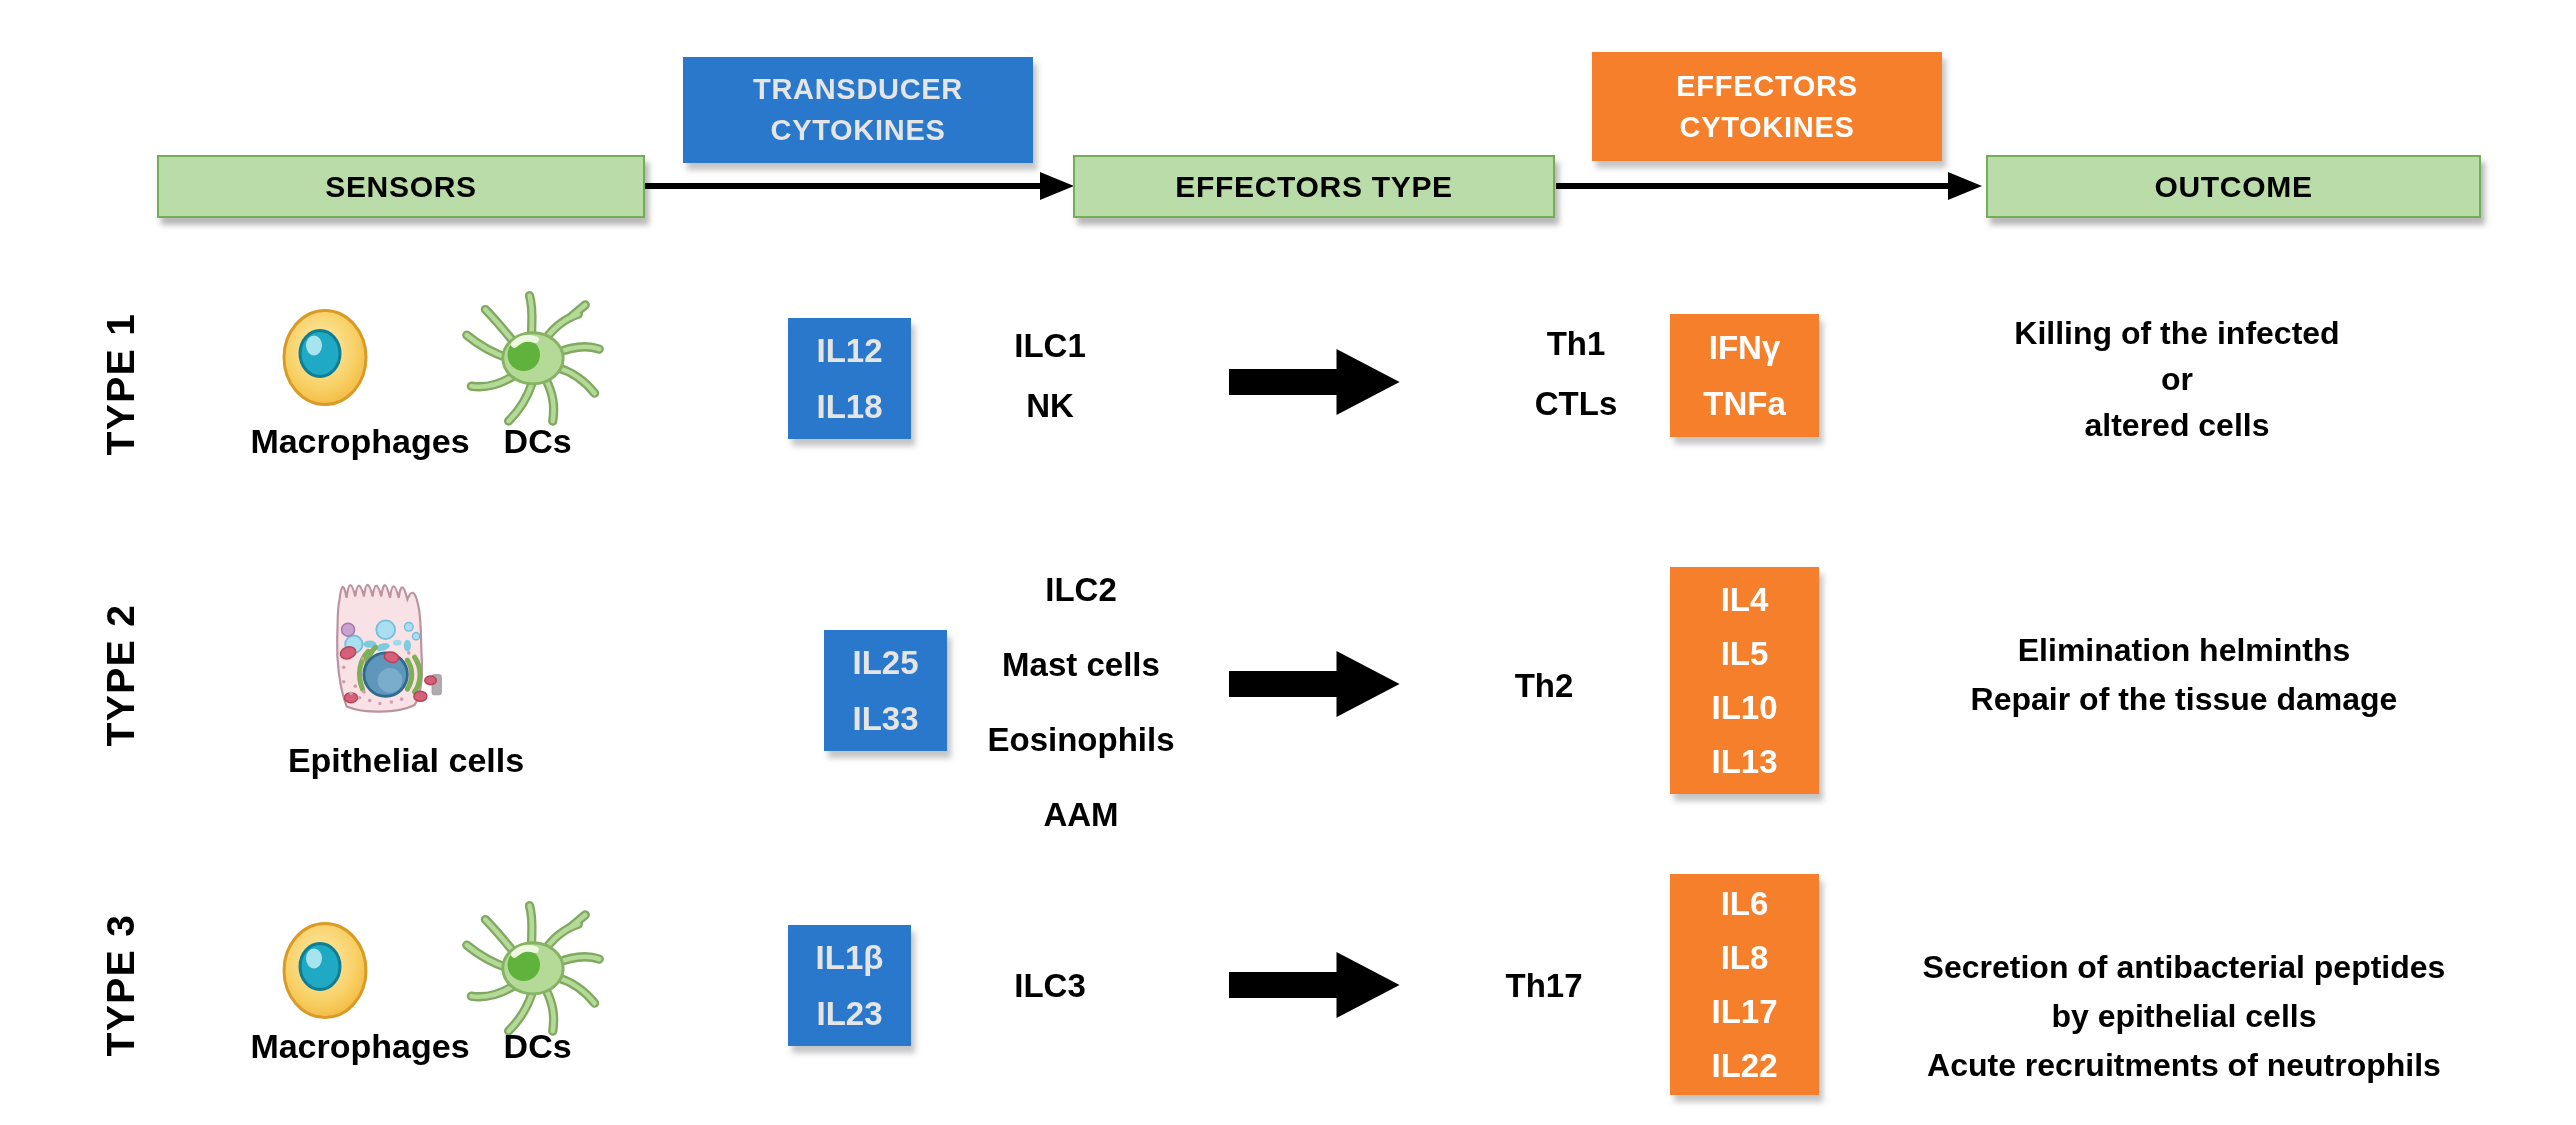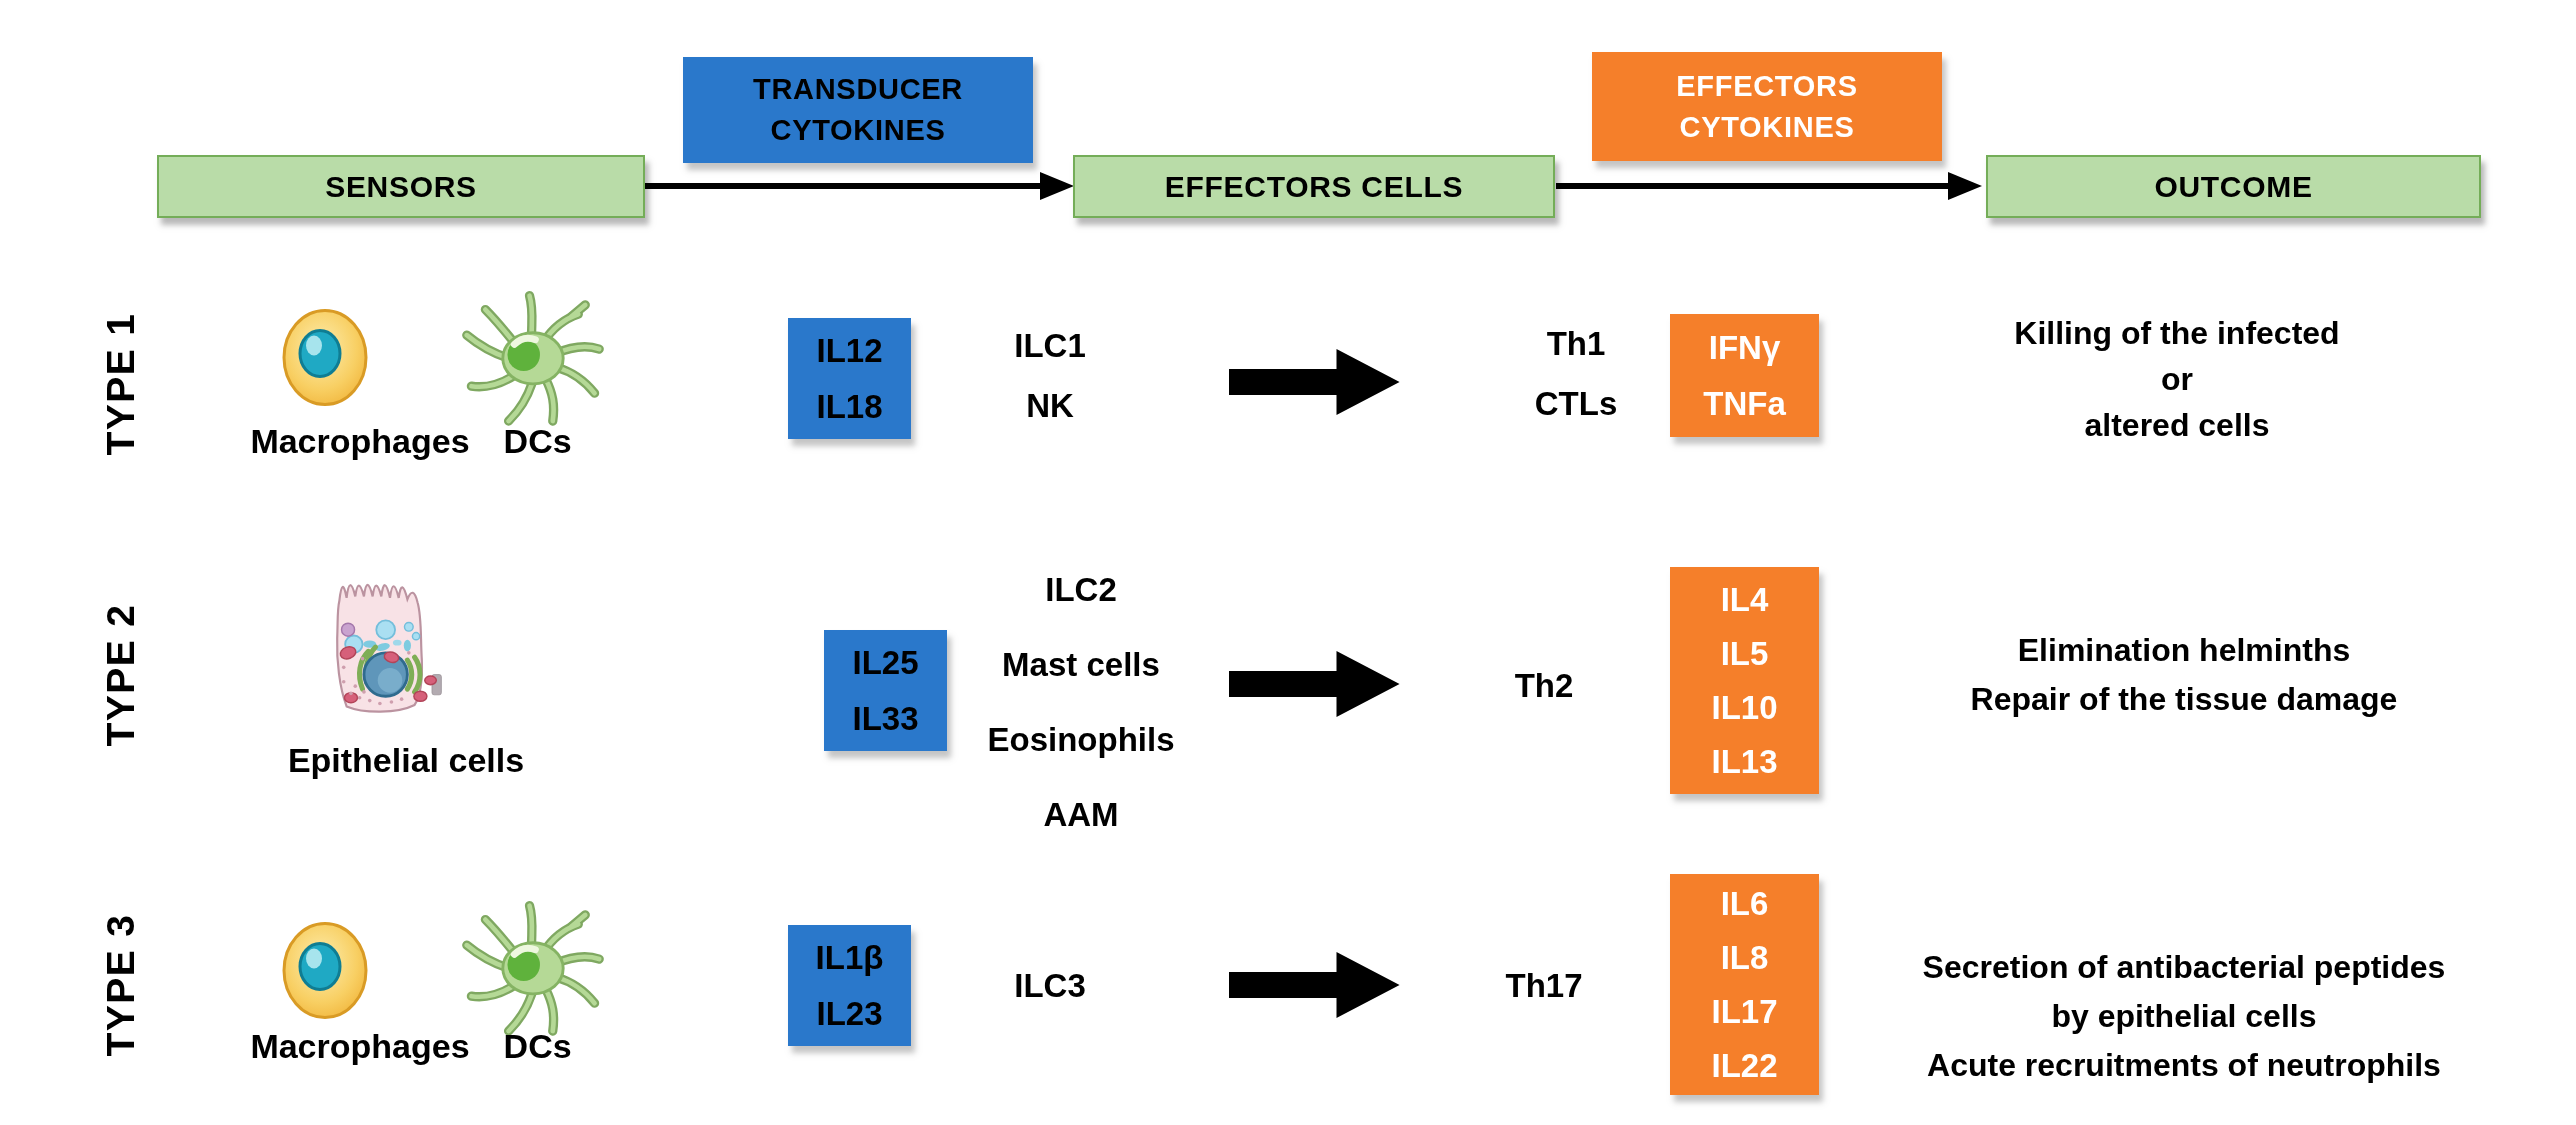--- a/index.html
+++ b/index.html
@@ -2,21 +2,21 @@
 <html style="font-size:11.5px"><head>
 <meta charset="utf-8">
 <style>
   html,body{margin:0;padding:0;background:#ffffff;}
   .canvas{position:relative;width:2576px;height:1126px;background:#ffffff;
           font-family:"Liberation Sans",sans-serif;overflow:hidden;color:#000;}
   .abs{position:absolute;}
   .hbox{display:flex;align-items:center;justify-content:center;font-weight:bold;box-sizing:border-box;}
   .green{background:#b9dca8;border:2.9px solid #74ad58;box-shadow:4.3px 6.5px 5.7px rgba(125,125,125,0.55);
          color:#000;font-size:30px;letter-spacing:0.7px;}
-  .blue{background:#2a78cb;color:#000000;box-shadow:4.3px 6.5px 5.7px rgba(140,140,140,0.5);}
+  .blue{background:#2a78cb;color:#e5e5e5;box-shadow:4.3px 6.5px 5.7px rgba(140,140,140,0.5);}
   .orange{background:#f57f2a;color:#fff;box-shadow:4.3px 6.5px 5.7px rgba(140,140,140,0.5);}
   .hdr2{flex-direction:column;font-size:29px;line-height:1.4;letter-spacing:0.7px;text-align:center;}
   .cyto{flex-direction:column;text-align:center;font-size:33px;font-weight:bold;}
   .ln2{line-height:56px;}
   .ln4{line-height:54px;}
   .arrowline{background:#000;height:5.7px;}
   .ahead{width:0;height:0;border-left:34px solid #000;border-top:14.4px solid transparent;border-bottom:14.4px solid transparent;}
   .vlabel{font-weight:bold;font-size:39px;letter-spacing:1.4px;white-space:nowrap;
           transform:translate(-50%,-50%) rotate(-90deg);}
   .txtcol{display:flex;flex-direction:column;align-items:center;font-weight:bold;color:#000;
@@ -46,21 +46,21 @@
 
   <div class="abs arrowline" style="left:645px;top:183px;width:396px;"></div>
   <div class="abs ahead" style="left:1040px;top:172px;"></div>
 
   <div class="abs hbox blue hdr2" style="left:683px;top:57px;width:350px;height:106px;">
     <div>TRANSDUCER</div>
     <div>CYTOKINES</div>
   </div>
 
   <div class="abs hbox green" style="left:1073px;top:155px;width:482px;height:63px;">
-    <span>EFFECTORS CELLS</span>
+    <span>EFFECTORS TYPE</span>
   </div>
 
   <div class="abs arrowline" style="left:1556px;top:183px;width:393px;"></div>
   <div class="abs ahead" style="left:1948px;top:172px;"></div>
 
   <div class="abs hbox orange hdr2" style="left:1592px;top:52px;width:350px;height:109px;">
     <div>EFFECTORS</div>
     <div>CYTOKINES</div>
   </div>
 

